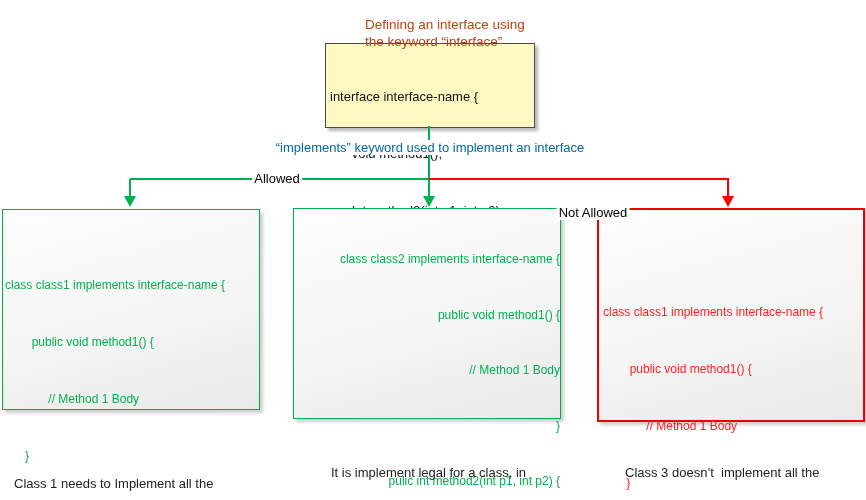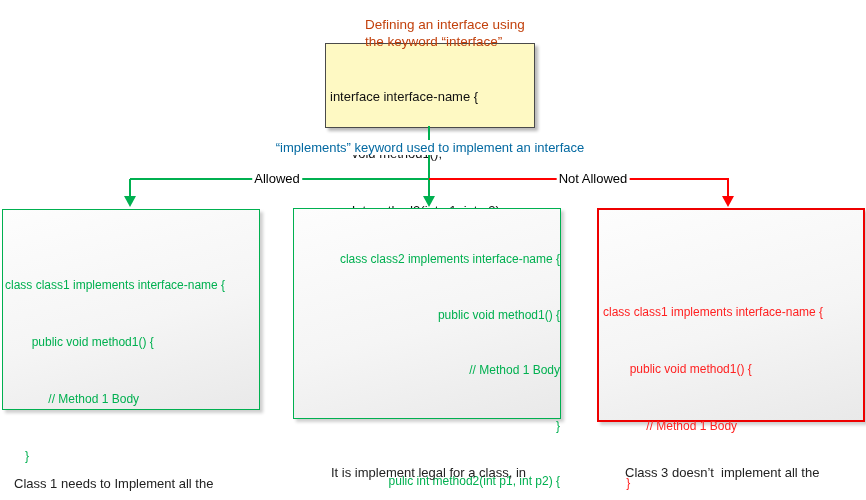--- a/index.html
+++ b/index.html
@@ -33,21 +33,21 @@
     left: 430px; top: 140px; transform: translateX(-50%);
     font-size: 13px; background: #ffffff; padding: 0 3px; white-space: nowrap;
     z-index: 3; color: #0369a1;
   }
   .branch-label {
     top: 171px; transform: translateX(-50%);
     font-size: 13px; background: #ffffff; padding: 0 2px; white-space: nowrap;
     z-index: 3; color: #000000;
   }
   .label-allowed { left: 277px; }
-  .label-not-allowed { left: 593px; }
+  .label-not-allowed { left: 593px; margin-top: 34px; }
 
   
   svg.connectors { position: absolute; left: 0; top: 0; z-index: 2; pointer-events: none; }
   .green-stroke { stroke: #00B050; stroke-width: 2; fill: none; }
   .green-fill   { fill: #00B050; stroke: none; }
   .red-stroke   { stroke: #FF0000; stroke-width: 2; fill: none; }
   .red-fill     { fill: #FF0000; stroke: none; }
 
   
   .class-box {

